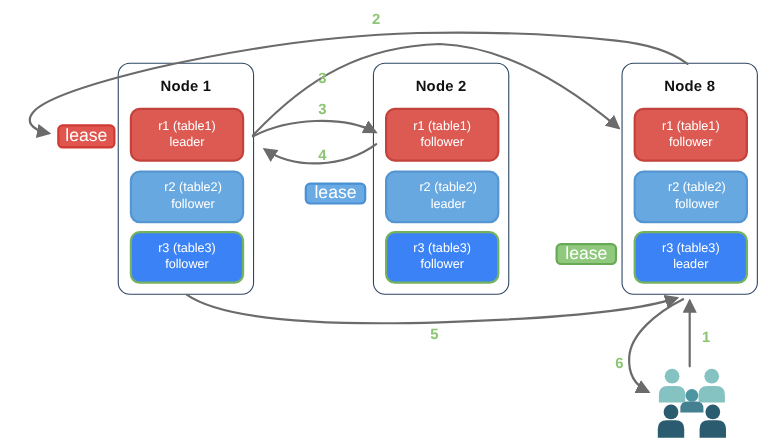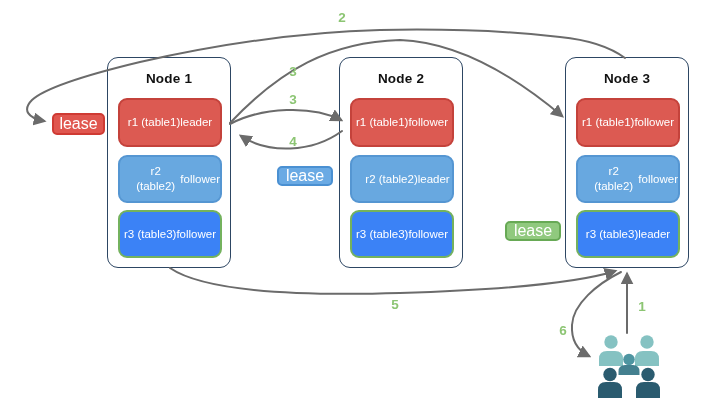--- a/index.html
+++ b/index.html
@@ -12,21 +12,21 @@
     position:absolute;top:57px;width:124px;height:211px;box-sizing:border-box;
     background:#ffffff;border:1.6px solid #2d4663;border-radius:11px;
   }
   .node-title{
     position:absolute;top:13px;left:0;width:100%;text-align:center;
     font-size:13.5px;font-weight:bold;color:#111111;letter-spacing:.2px;
   }
   .replica{
     position:absolute;left:10px;width:104px;height:48px;box-sizing:border-box;
     border-radius:9px;border:2px solid transparent;
-    display:flex;flex-direction:row;align-items:center;justify-content:center;
+    display:flex;flex-direction:column;align-items:center;justify-content:center;
     color:#ffffff;font-size:11.5px;line-height:1.3;text-align:center;
   }
   .replica.r1{top:40px;height:49px;}
   .replica.r2{top:97px;padding-left:11px;}
   .replica.r3{top:152px;}
   .c-red  {background:#dc5a52;border-color:#c4423b;}
   .c-blue {background:#68a8e0;border-color:#5596d2;}
   .c-green{background:#3b82f6;border-color:#74b25e;}
   
   .lease{
@@ -79,21 +79,21 @@
       <div>r2 (table2)</div>
       <div>leader</div>
     </div>
     <div class="replica r3 c-green">
       <div>r3 (table3)</div>
       <div>follower</div>
     </div>
   </div>
 
   <div class="node" style="left:565px">
-    <div class="node-title">Node 3</div>
+    <div class="node-title">Node 8</div>
     <div class="replica r1 c-red">
       <div>r1 (table1)</div>
       <div>follower</div>
     </div>
     <div class="replica r2 c-blue">
       <div>r2 (table2)</div>
       <div>follower</div>
     </div>
     <div class="replica r3 c-green">
       <div>r3 (table3)</div>

